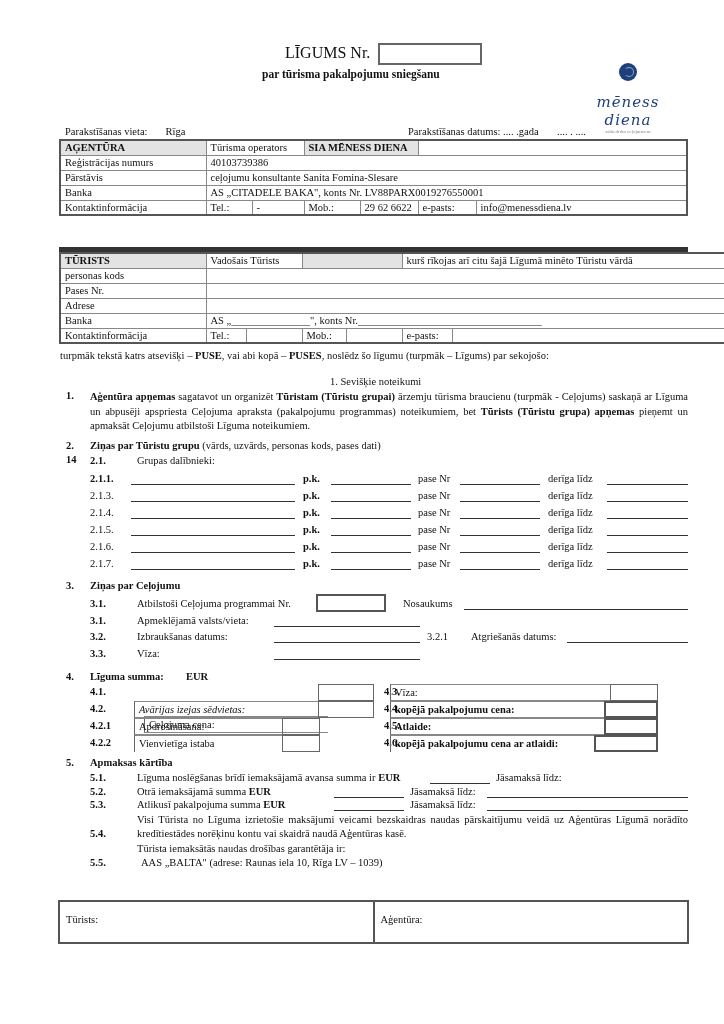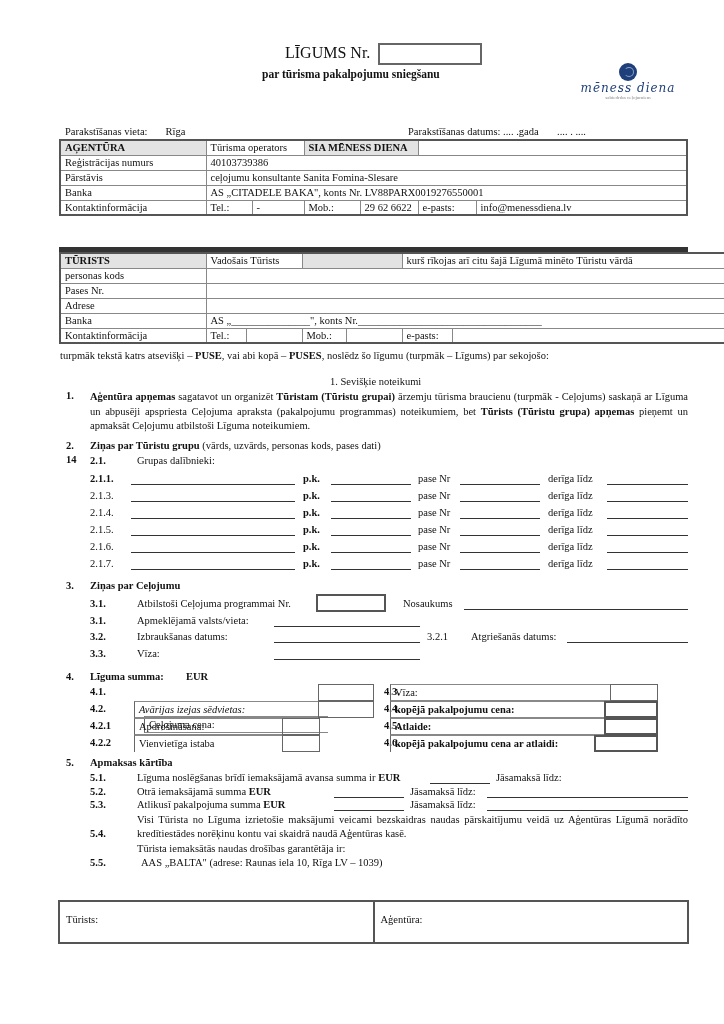--- a/index.html
+++ b/index.html
@@ -4,21 +4,21 @@
 <style>
   * { box-sizing: border-box; margin: 0; padding: 0; }
   body { width: 724px; height: 1024px; background: #fff; font-family: "Liberation Serif", "DejaVu Serif", serif; color: #111; font-size: 10.5px; position: relative; overflow: hidden; }
   .abs { position: absolute; }
   .title { left: 285px; top: 44px; font-size: 16px; }
   .nrbox { left: 378px; top: 43px; width: 104px; height: 22px; border: 2px solid #666; }
   .subtitle { left: 262px; top: 68px; font-size: 11.5px; }
   .logo { left: 578px; top: 63px; width: 100px; height: 45px; text-align: center; }
   .logo .circle { width: 18px; height: 18px; border-radius: 50%; background: #1f3f7a; margin: 0 auto; position: relative; }
   .logo .circle::after { content: ""; position: absolute; left: 5px; top: 4px; width: 8px; height: 8px; border-radius: 50%; border: 1.5px solid #8aa3cc; border-left-color: transparent; }
-  .logo .wordmark { font-family: "DejaVu Serif", serif; font-style: italic; color: #1f3f7a; font-size: 12px; letter-spacing: 1px; margin-top: 0; }
+  .logo .wordmark { font-family: "DejaVu Serif", serif; font-style: italic; color: #1f3f7a; font-size: 15px; letter-spacing: 1px; margin-top: 12px; }
   .logo .tag { font-size: 5px; color: #888; }
   .place { left: 65px; top: 126px; }
   .place .v { margin-left: 18px; }
   .date { left: 408px; top: 126px; }
   table.grid { position: absolute; border-collapse: collapse; }
   table.grid td { border: 1px solid #888; padding: 1px 4px; height: 15px; font-size: 10.5px; white-space: nowrap; }
   .agentura { left: 59px; top: 139px; width: 629px; border: 2px solid #555; }
   .tourist { left: 59px; top: 252px; width: 708px; border: 2px solid #555; }
   .hdr { background: #e3e3e3; font-weight: bold; }
   .sep { left: 59px; top: 247px; width: 629px; height: 5px; background: #333; }

